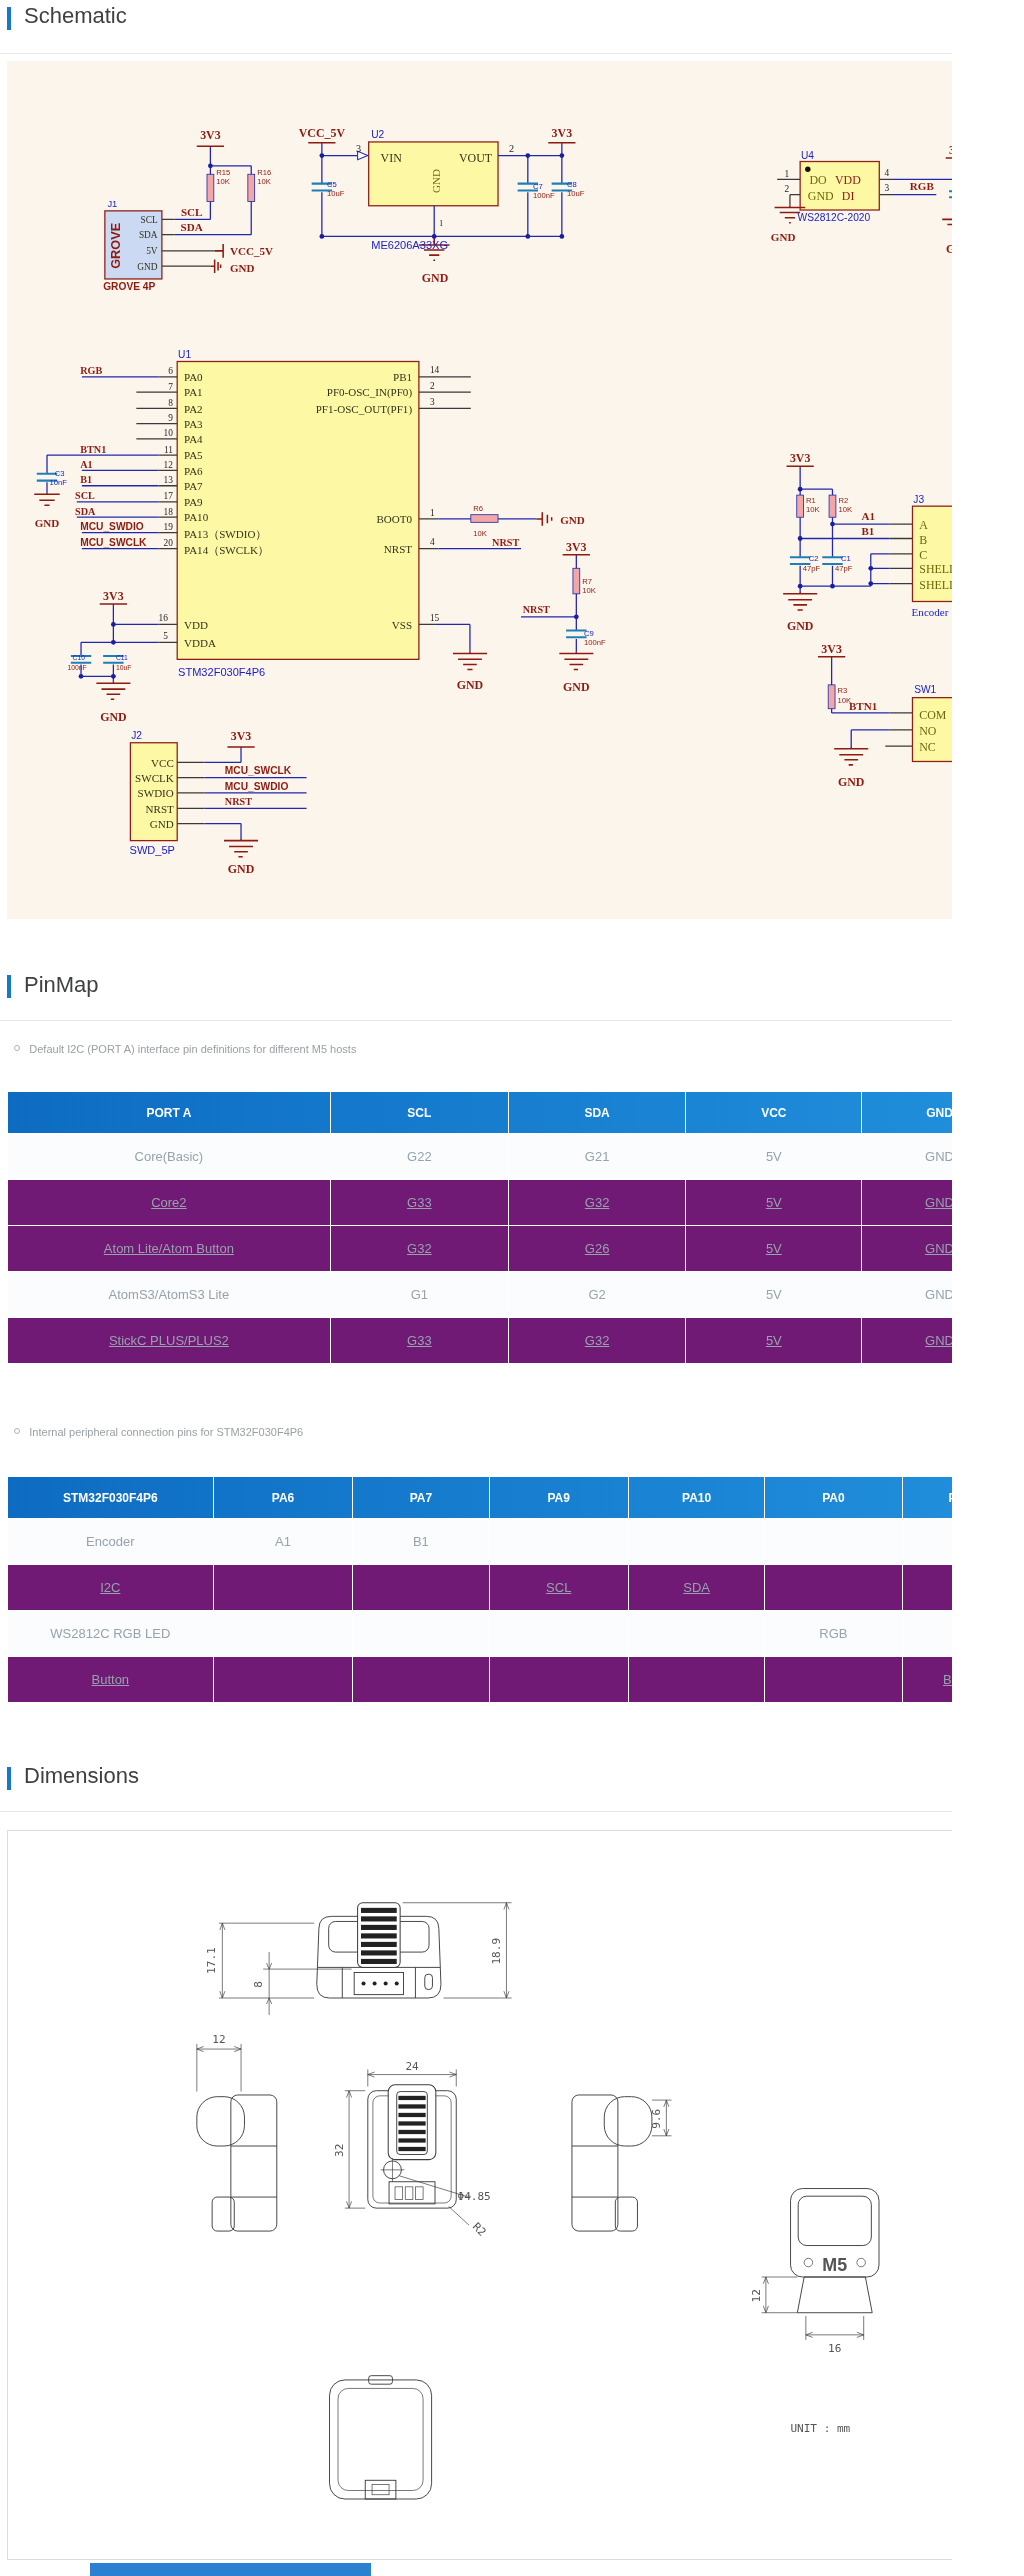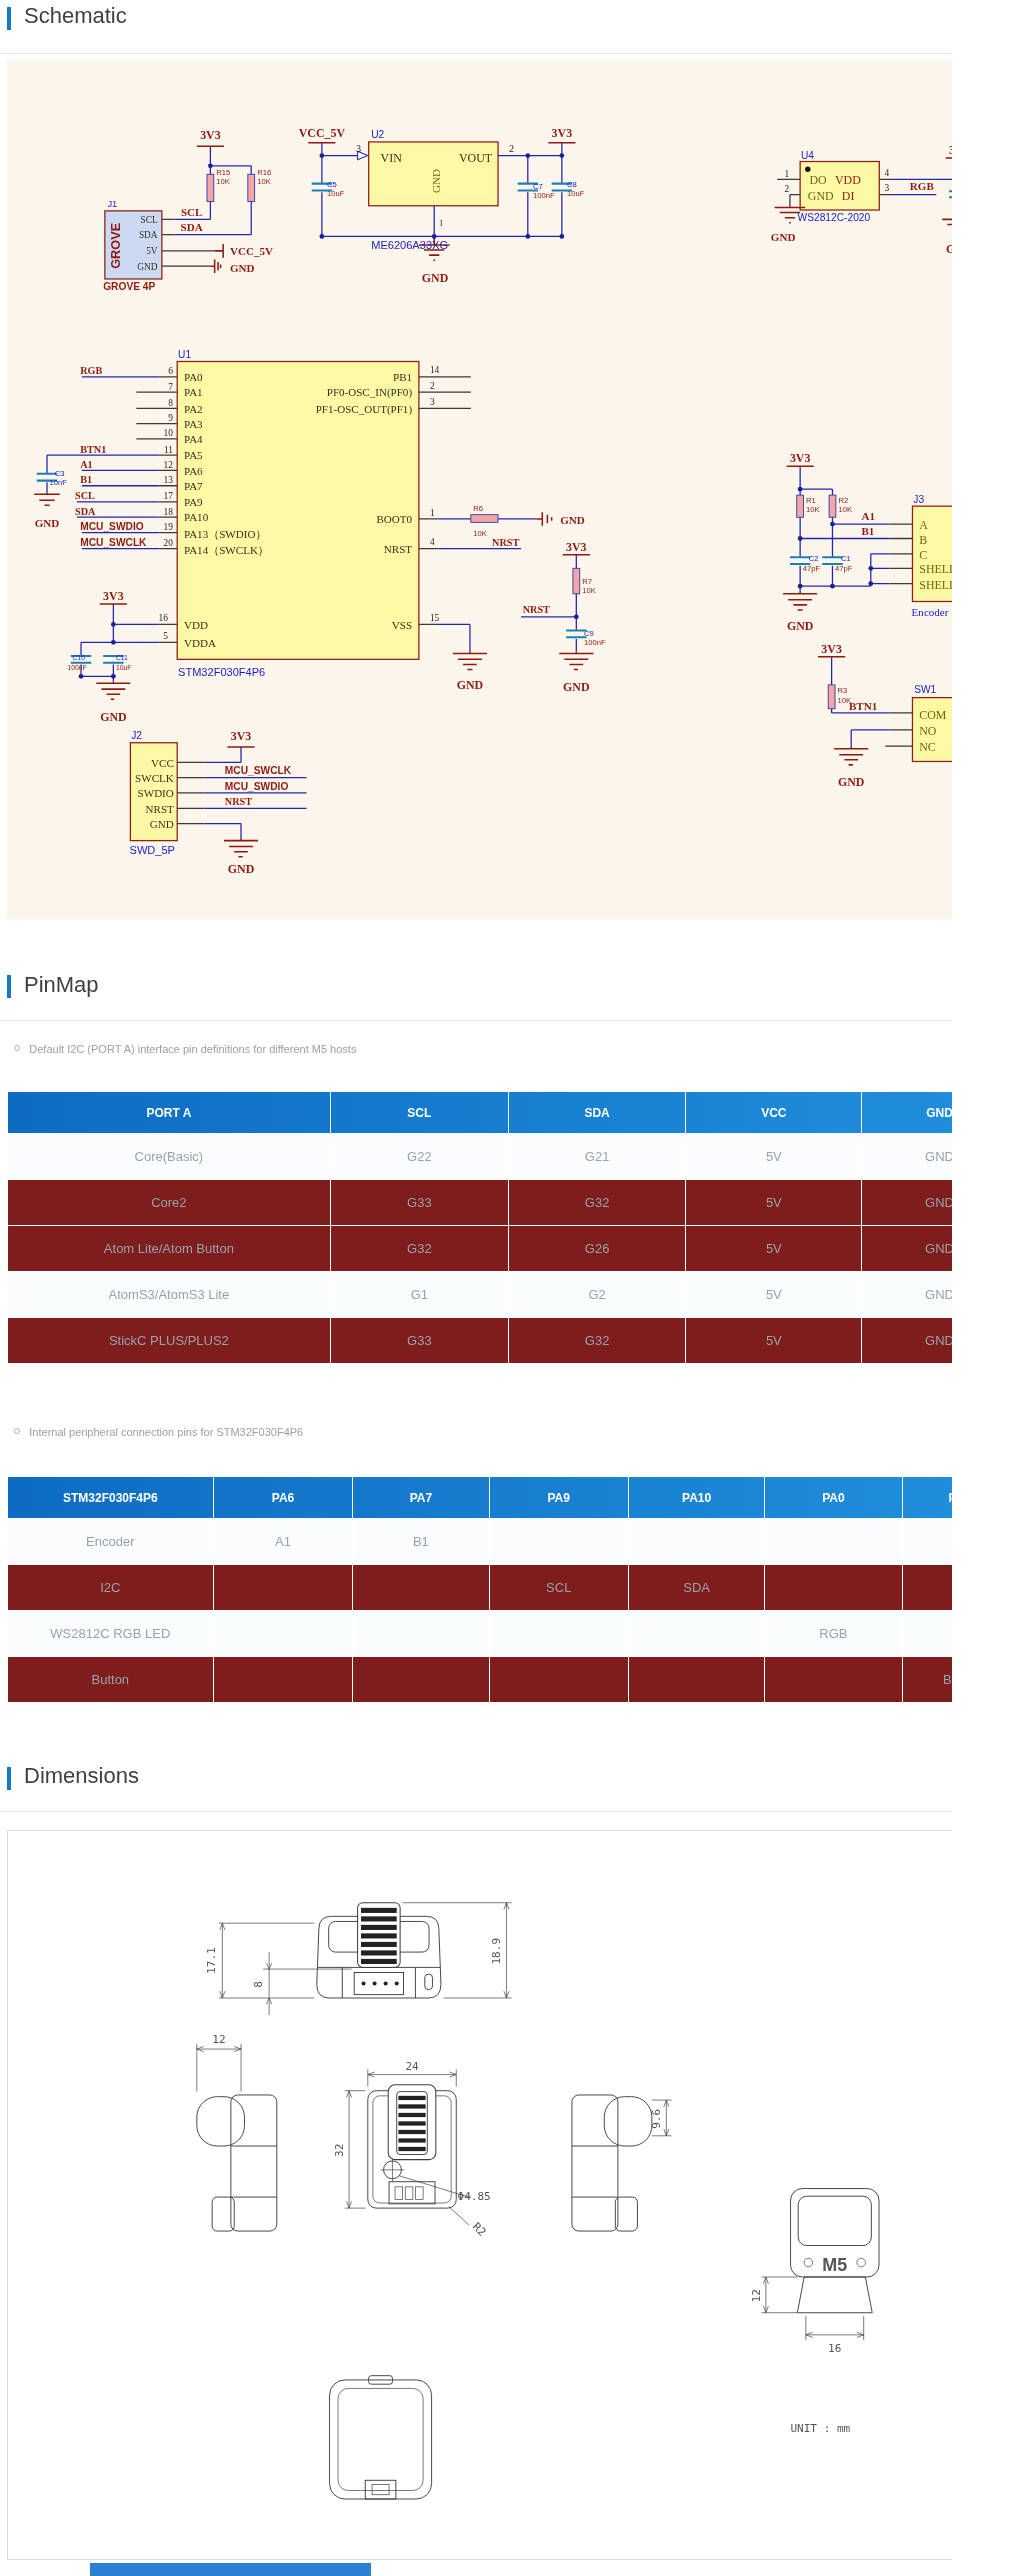--- a/index.html
+++ b/index.html
@@ -7,21 +7,21 @@
   .hbar{position:absolute;left:6.8px;width:4.3px;height:23px;background:#1778c8;}
   .sec-h{position:absolute;left:24px;font-size:22px;color:#3e4043;font-weight:400;}
   .hr{position:absolute;left:0;width:1025px;height:0.9px;background:#e7e7e7;}
   .bullet{position:absolute;left:13.6px;font-size:11px;color:#9aa0a6;}
   .bullet .dot{display:inline-block;width:4.3px;height:4.3px;border:0.9px solid #aeb4b9;border-radius:50%;margin-right:9.4px;vertical-align:1.7px;}
   .dtable{position:absolute;left:6.8px;width:1011px;border-collapse:collapse;table-layout:fixed;}
   .dtable thead{background:linear-gradient(90deg,#0d6cc2,#2190dd);margin-top:12px;}
   .dtable th{background:transparent;color:#fff;font-size:12px;font-weight:bold;height:41px;border:1.7px solid #fff;text-align:center;padding:0;}
   .dtable td{height:45px;font-size:13px;color:#97a2ad;text-align:center;border:1.7px solid #fff;padding:0;}
   .dtable tr.odd td{background:#fafcfe;}
-  .dtable tr.even td{background:#7f1d1d;}
+  .dtable tr.even td{background:#701a75;text-decoration:underline;}
   #schematic-svg{position:absolute;left:6.8px;top:61px;}
   #schematic-svg text{font-family:"Liberation Serif",serif;}
   #schematic-svg text.sf{font-family:"Liberation Sans",sans-serif;}
   .wire{stroke:#2228ad;stroke-width:1.5;fill:none;}
   .stub{stroke:#3a3a3a;stroke-width:1.5;fill:none;}
   .pwr{stroke:#8e1a10;stroke-width:1.8;fill:none;}
   .plate{stroke:#1b7fb8;stroke-width:2.4;fill:none;}
   .chip{fill:#fdf8a4;stroke:#8e2016;stroke-width:1.5;}
   .res{fill:#f2a6a6;stroke:#2530b0;stroke-width:1;}
   #dim-box{position:absolute;left:6.8px;top:1830px;width:1004px;height:728px;border:0.9px solid #dcdcdc;background:#fff;}

